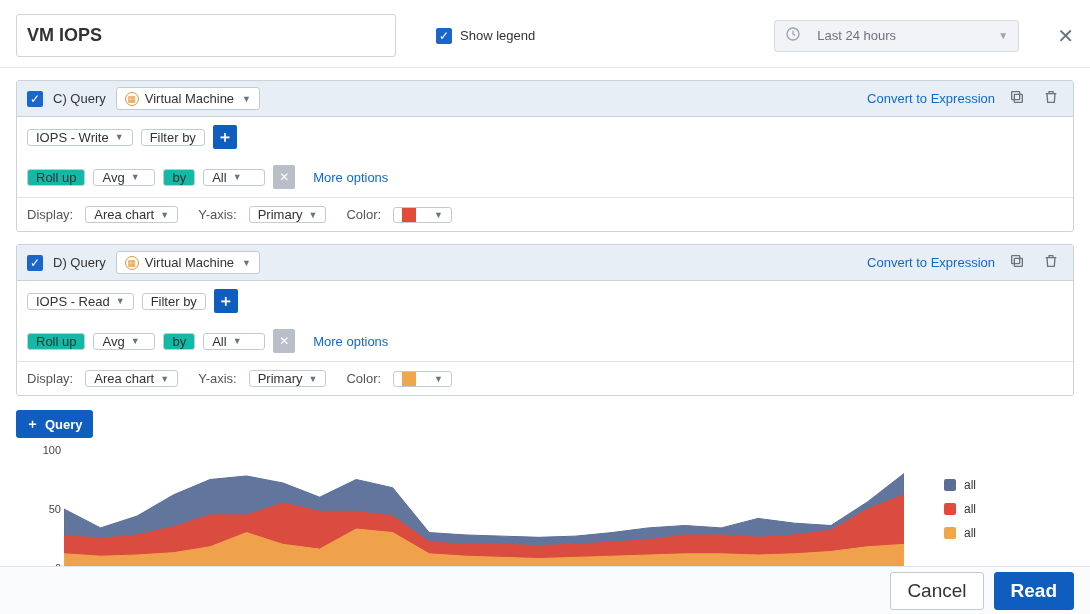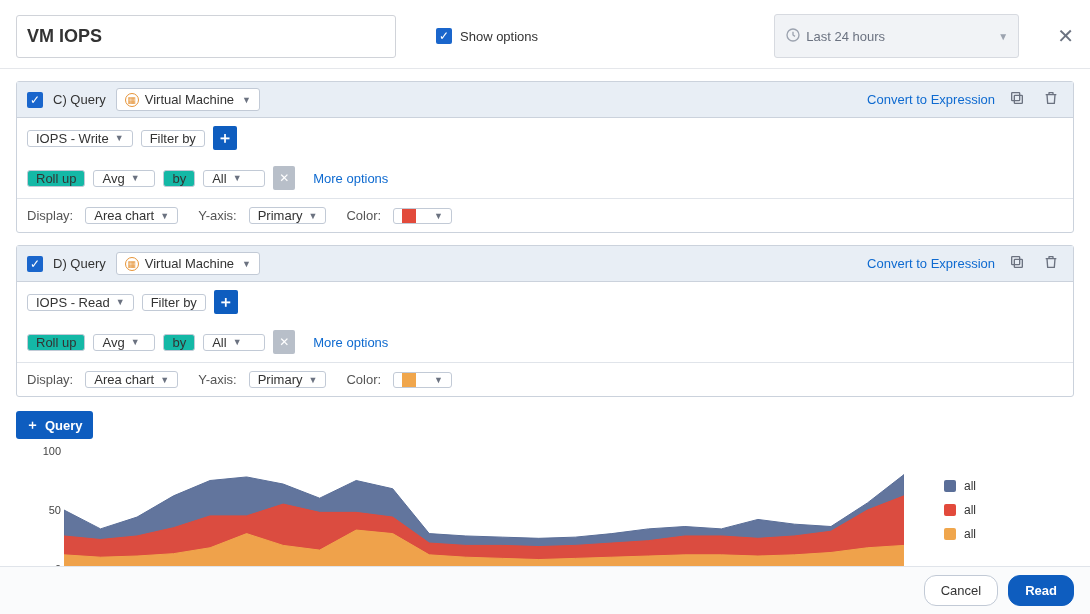--- a/index.html
+++ b/index.html
@@ -2,21 +2,21 @@
 <html><head>
 <meta charset="utf-8">
 <style>
   * { box-sizing: border-box; margin: 0; padding: 0; font-family: -apple-system, BlinkMacSystemFont, "Segoe UI", Arial, sans-serif; }
   body { width: 1090px; height: 614px; background: #fff; font-size: 13px; color: #333; position: relative; }
 
   .top-bar { display: flex; align-items: center; padding: 14px 16px 10px 16px; gap: 20px; border-bottom: 1px solid #e5e7eb; }
   .title-input { width: 380px; height: 43px; border: 1px solid #d0d3d9; border-radius: 3px; padding: 0 10px; font-size: 18px; font-weight: 600; color: #333; }
   .chk-wrap { display: flex; align-items: center; gap: 8px; margin-left: 20px; }
   .chk { width: 16px; height: 16px; background: #1a66cc; border-radius: 2px; display: flex; align-items: center; justify-content: center; color: #fff; font-size: 12px; }
-  .time-sel { margin-left: auto; width: 245px; height: 44px; background: #f1f3f6; border: 1px solid #d7dae0; border-radius: 3px; display: flex; align-items: center; padding: 0 10px; color: #6b7280; gap: 5px; position: relative; }
+  .time-sel { margin-left: auto; width: 245px; height: 32px; background: #f1f3f6; border: 1px solid #d7dae0; border-radius: 3px; display: flex; align-items: center; padding: 0 10px; color: #6b7280; gap: 16px; position: relative; }
   .time-sel .caret { margin-left: auto; color: #9ca3af; font-size: 10px; }
   .close-x { margin-left: 18px; color: #6b7280; font-size: 20px; cursor: pointer; }
 
   .queries { padding: 12px 16px 0 16px; }
   .query-block { border: 1px solid #cbd2dc; border-radius: 3px; margin-bottom: 12px; background: #fff; }
   .q-header { background: #e8eef5; border-bottom: 1px solid #cbd2dc; padding: 6px 10px; display: flex; align-items: center; gap: 10px; }
   .q-header .chk { flex: 0 0 auto; }
   .q-label { color: #333; }
   .vm-pill { display: inline-flex; align-items: center; gap: 6px; border: 1px solid #c2cad6; background: #fff; border-radius: 3px; padding: 3px 8px; }
   .vm-icon { width: 14px; height: 14px; border-radius: 50%; border: 1px solid #e69438; display: flex; align-items:center; justify-content:center; font-size: 9px; color:#e69438;}
@@ -42,37 +42,37 @@
   .y-ticks { position: absolute; left: 0; top: 0; bottom: 22px; width: 44px; }
   .y-tick { position: absolute; left: 7px; width: 38px; text-align: right; font-size: 11px; color: #444; transform: translateY(-50%); }
   .plot-svg { position: absolute; left: 48px; right: 0; top: 0; bottom: 22px; }
   .x-ticks { position: absolute; left: 48px; right: 0; bottom: 0; height: 18px; display: flex; }
   .x-tick { position: absolute; font-size: 11px; color: #444; transform: translateX(-50%); white-space: nowrap; }
   .legend { width: 170px; padding-left: 40px; padding-top: 28px; display: flex; flex-direction: column; gap: 10px; font-size: 12px; color: #333; }
   .legend-row { display: flex; align-items: center; gap: 8px; }
   .legend-sw { width: 12px; height: 12px; border-radius: 2px; }
 
   .footer { position: absolute; bottom: 0; left: 0; right: 0; height: 48px; border-top: 1px solid #e0e4ea; background: #fafbfc; display: flex; align-items: center; justify-content: flex-end; padding: 0 16px; gap: 10px; }
-  .btn { border-radius: 12px; padding: 7px 16px; font-size: 13px; cursor: pointer; }
+  .btn { border-radius: 3px; padding: 7px 16px; font-size: 19px; cursor: pointer; }
   .btn-cancel { background: #fff; border: 1px solid #c2cad6; color: #333; }
   .btn-save { background: #0e5dbf; border: 1px solid #0e5dbf; color: #fff; font-weight: 600; }
 
   svg path { stroke-linejoin: round; }
 </style>
 </head>
 <body>
 
 
 
 
 <div class="top-bar">
   <input class="title-input" value="VM IOPS" style="">
   <label class="chk-wrap">
     <span class="chk">✓</span>
-    <span>Show options</span>
+    <span>Show legend</span>
   </label>
   <div class="time-sel">
     <span>
       <svg width="16" height="16" viewBox="0 0 24 24" fill="none" stroke="#9ca3af" stroke-width="2">
           <circle cx="12" cy="12" r="9"></circle>
           <path d="M12 7v5l3 2"></path>
         </svg>
     </span>
     <span>Last 24 hours</span>
     <span class="caret">▼</span>

